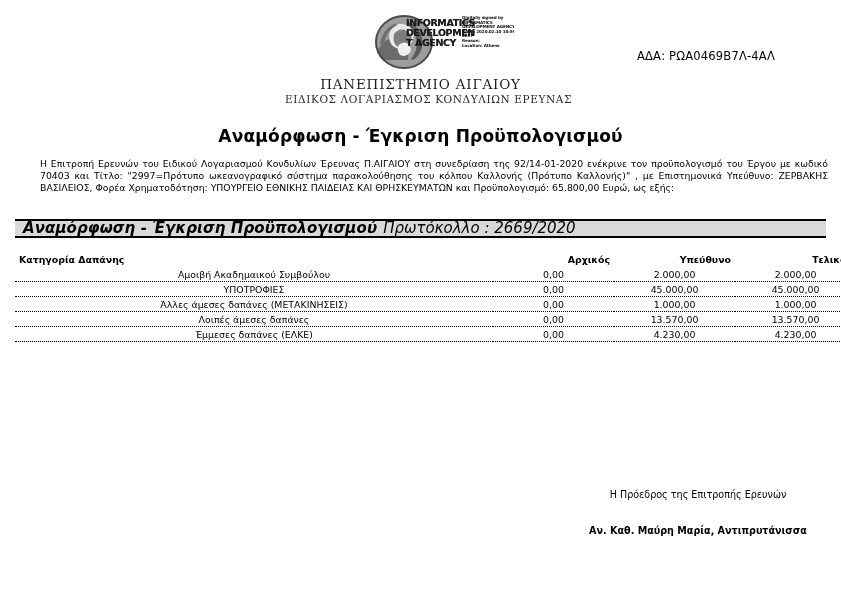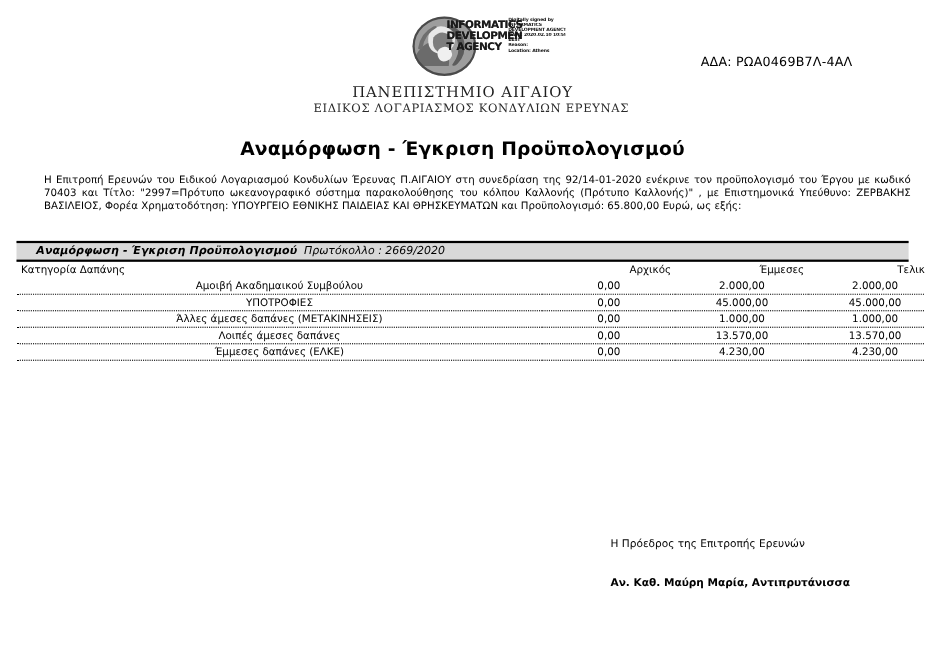--- a/index.html
+++ b/index.html
@@ -140,42 +140,42 @@
     top: 219px;
     left: 15px;
     width: 811px;
   }
   .band {
     border-top: 2px solid #000;
     border-bottom: 2px solid #000;
     background: #d9d9d9;
     height: 15px;
     line-height: 15px;
-    padding: 0 18px;
-    font-size: 10px;
+    padding: 0 8px;
+    font-size: 15px;
     white-space: nowrap;
   }
   .band-title {
     font-weight: bold;
     font-style: italic;
     letter-spacing: 0.1px;
   }
   .band-proto {
     font-style: italic;
     margin-left: 6px;
   }
   table.budget {
     width: 811px;
     border-collapse: collapse;
     table-layout: fixed;
     font-size: 9.4px;
   }
   table.budget th {
-    font-weight: normal;
-    padding: 2px 4px 2px 4px;
+    font-weight: bold;
+    padding: 16px 4px 2px 4px;
     border: none;
     white-space: nowrap;
   }
   table.budget td {
     padding: 1.5px 4px 1.5px 4px;
     border-bottom: 1px dotted #000;
     white-space: nowrap;
     text-align: center;
   }
   table.budget tr:last-child td {
@@ -183,21 +183,21 @@
   }
   .col-cat  { width: 470px; text-align: left; }
   .col-num  { width: 113px; text-align: right; }
   th.col-cat { text-align: left; }
   th.col-num { text-align: right; }
 
   
   .sig {
     position: absolute;
     left: 0;
-    width: 706px;
+    width: 841px;
     text-align: center;
     font-size: 9.6px;
     color: #000;
   }
   .sig-line1 { top: 489px; }
   .sig-line2 { top: 525px; font-weight: bold; }
   .sig-inner {
     display: inline-block;
     margin-left: 555px;
     white-space: nowrap;
@@ -258,21 +258,21 @@
 
 <div class="table-wrap">
   <div class="band">
     <span class="band-title">Αναμόρφωση -  Έγκριση Προϋπολογισμού</span><span class="band-proto">Πρωτόκολλο : 2669/2020</span>
   </div>
   <table class="budget">
     <thead>
       <tr>
         <th class="col-cat">Κατηγορία Δαπάνης</th>
         <th class="col-num">Αρχικός</th>
-        <th class="col-num">Έμμεσες</th>
+        <th class="col-num">Υπεύθυνο</th>
         <th class="col-num">Τελικός</th>
       </tr>
     </thead>
     <tbody>
       <tr>
         <td class="col-cat">Αμοιβή Ακαδημαικού Συμβούλου</td>
         <td class="col-num">0,00</td>
         <td class="col-num">2.000,00</td>
         <td class="col-num">2.000,00</td>
       </tr>

